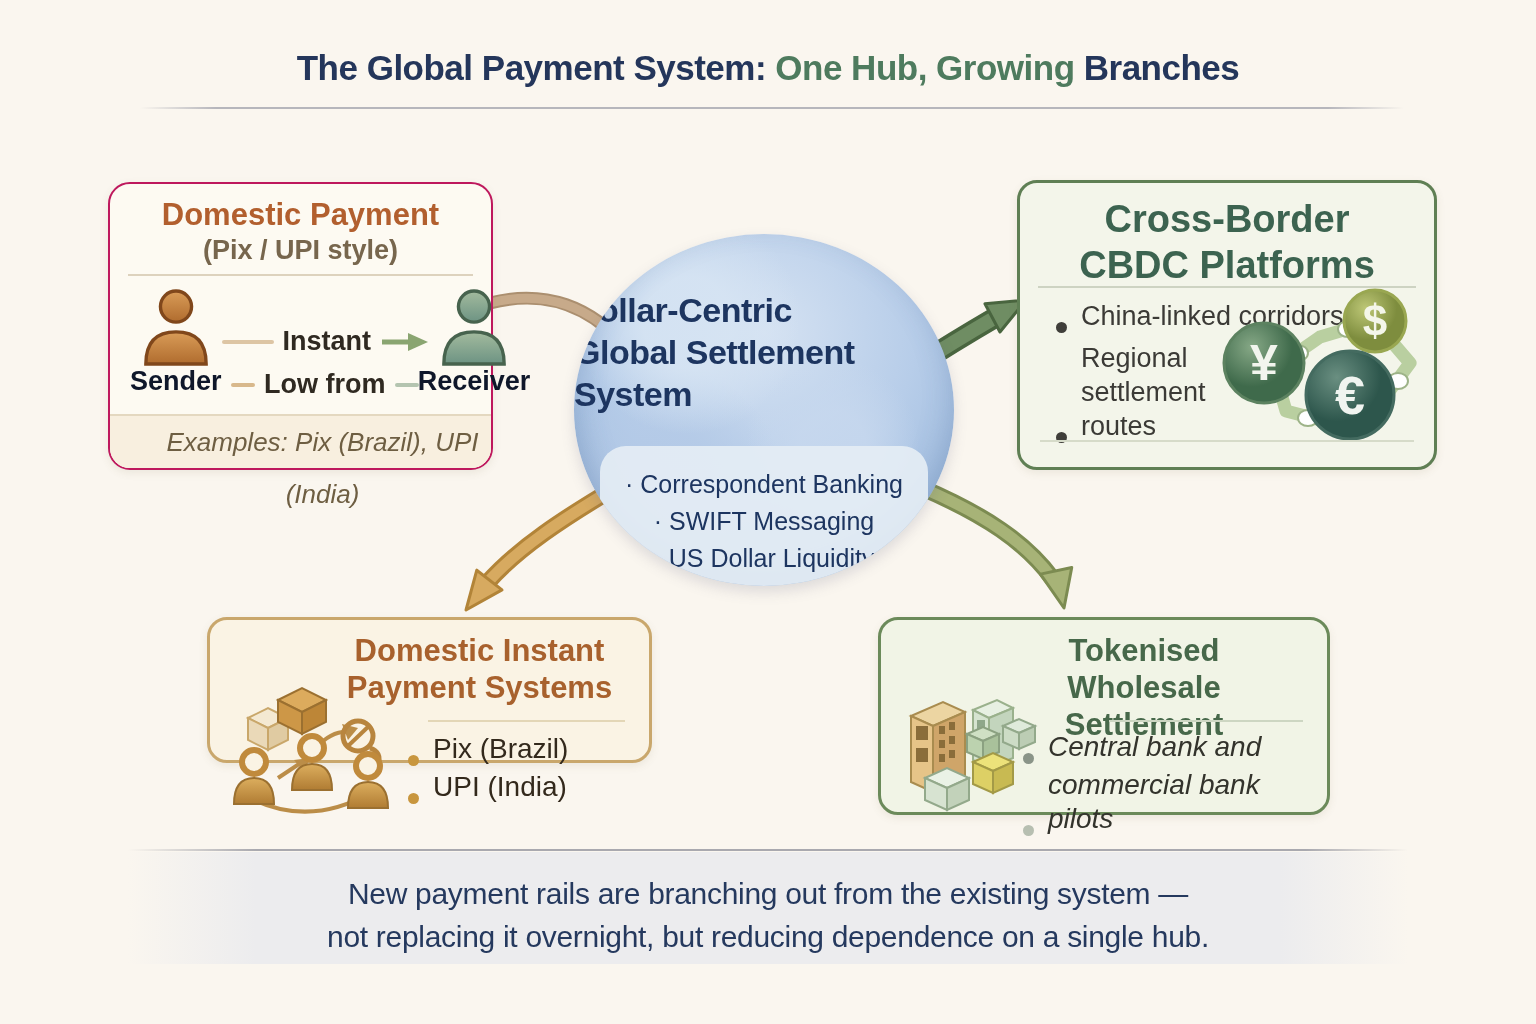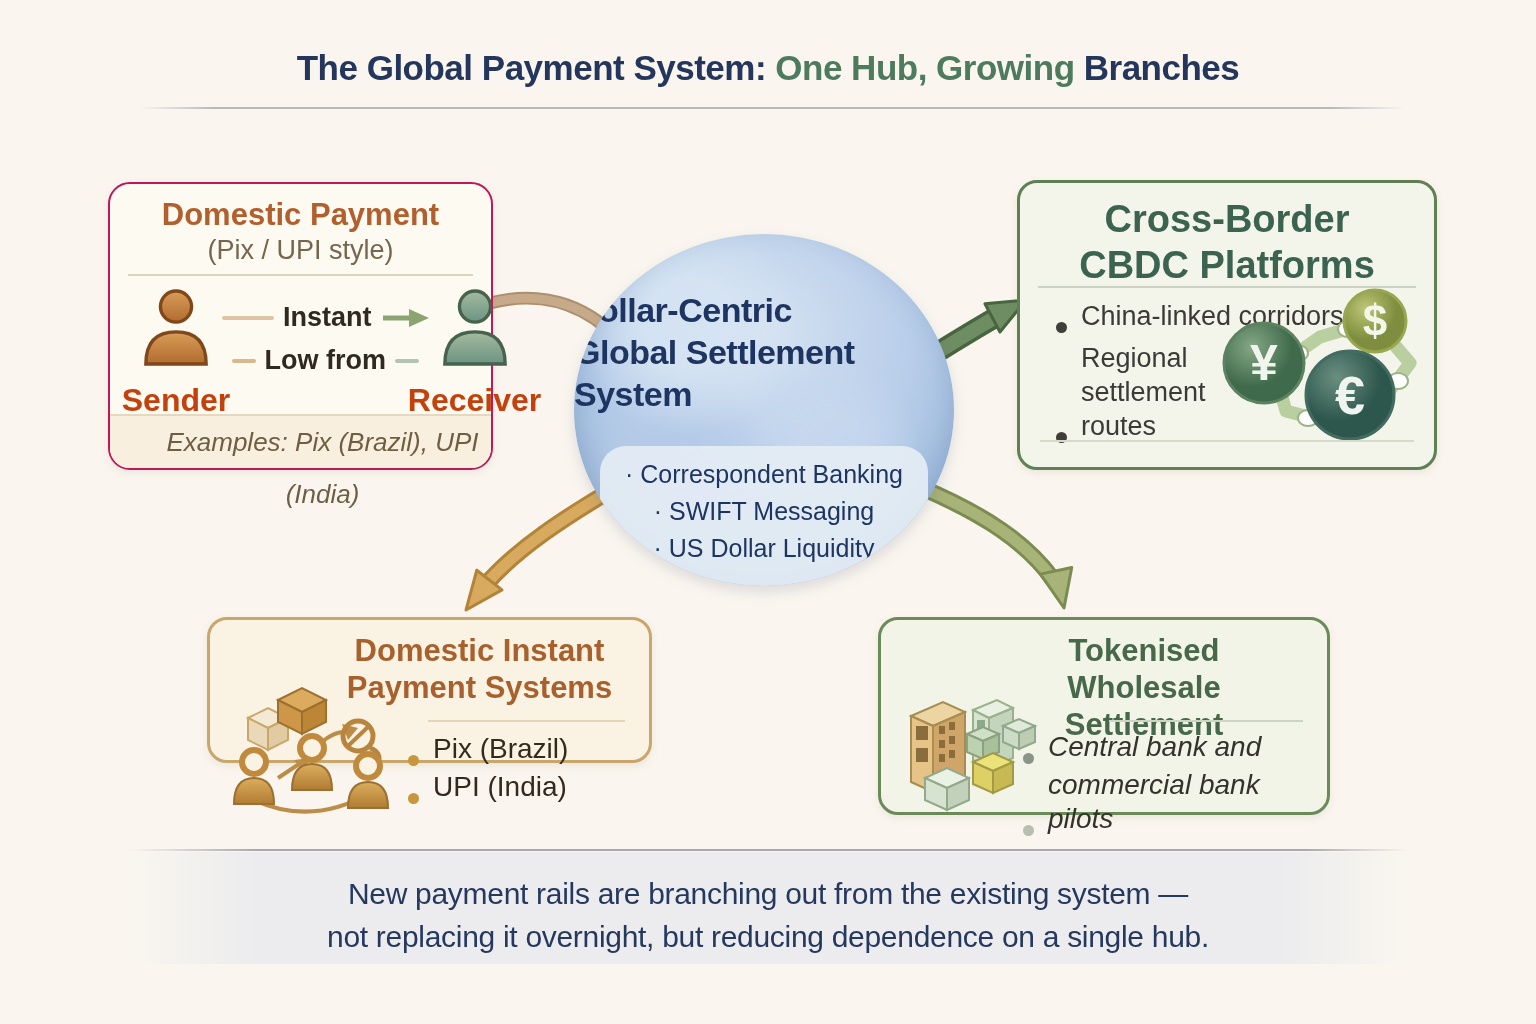--- a/index.html
+++ b/index.html
@@ -17,28 +17,28 @@
   .arrows{position:absolute;left:0;top:0;z-index:1;}
 
   
   .box{position:absolute;z-index:2;border-radius:22px;box-sizing:border-box;
     box-shadow:0 3px 8px rgba(110,95,60,.10);}
   .box h2{margin:0;text-align:center;font-weight:bold;line-height:1.2;}
 
   
   .box-dp{left:108px;top:182px;width:385px;height:288px;background:#fdfaf2;border:2px solid #be185d;}
   .box-dp h2{margin-top:12px;font-size:31px;color:#b25f2e;}
-  .dp-sub{text-align:center;font-size:27px;color:#77664d;margin-top:2px;}
+  .dp-sub{text-align:center;font-size:27px;color:#77664d;margin-top:2px;font-weight:bold;}
   .dp-rule{margin:8px 18px 0;height:0;border-top:2px solid #ddd2bd;}
   .dp-flow{display:flex;justify-content:space-between;align-items:flex-start;padding:12px 20px 0;}
   .person-col{display:flex;flex-direction:column;align-items:center;width:92px;}
-  .person-col .plabel{font-size:32px;font-weight:bold;color:#c2410c;margin-top:16px;}
+  .person-col .plabel{font-size:27px;font-weight:bold;color:#0f172a;margin-top:0px;}
   .flow-mid{flex:1;padding-top:14px;}
   .flow-row{display:flex;align-items:center;justify-content:center;gap:9px;
-    font-size:27px;font-weight:bold;color:#2f2921;white-space:nowrap;}
+    font-size:27px;font-weight:bold;color:#2f2921;white-space:nowrap;margin-top:24px;}
   .flow-row+.flow-row{margin-top:12px;}
   .dash{display:inline-block;height:4px;border-radius:2px;}
   .dash-long{width:52px;background:#ddc5a4;}
   .dash-sm-tan{width:24px;background:#d8b88c;}
   .dash-sm-sage{width:24px;background:#b4c4b0;}
   .dp-examples{position:absolute;left:0;right:0;bottom:0;height:52px;background:#f8efdf;
     border-top:2px solid #e4d8c0;border-radius:0 0 20px 20px;
     font-style:italic;font-size:26px;color:#6e5e42;text-align:center;line-height:52px;padding-left:44px;}
 
   
@@ -47,21 +47,21 @@
     background:
       radial-gradient(circle at 30% 25%, rgba(214,228,243,.9) 0 12%, rgba(214,228,243,0) 30%),
       radial-gradient(circle at 68% 60%, rgba(199,216,238,.8) 0 10%, rgba(199,216,238,0) 26%),
       radial-gradient(circle at 25% 70%, rgba(180,202,231,.9) 0 12%, rgba(180,202,231,0) 30%),
       radial-gradient(circle at 50% 28%, #d5e2f2 0%, #b7cde9 48%, #8fb0d8 100%);
     box-shadow:inset 0 -14px 30px rgba(60,90,140,.25), 0 6px 14px rgba(90,90,120,.18);}
   .globe-title{margin-top:56px;text-align:left;font-size:34px;font-weight:bold;
     color:#1d3560;line-height:1.23;letter-spacing:-0.5px;}
   .globe-panel{position:absolute;left:26px;right:26px;bottom:0;height:140px;
     background:rgba(228,237,244,.93);border-radius:26px 26px 0 0;
-    text-align:center;padding-top:10px;box-sizing:border-box;}
+    text-align:center;padding-top:20px;box-sizing:border-box;}
   .globe-panel .hub-li{font-size:25px;color:#1d3560;line-height:37px;}
 
   
   .box-cbdc{left:1017px;top:180px;width:420px;height:290px;background:#f3f5ea;border:3px solid #5f7f54;border-radius:20px;}
   .box-cbdc h2{margin:14px 30px 0;font-size:38px;color:#3c6350;}
   .cbdc-rule{position:absolute;left:18px;right:18px;top:103px;height:0;border-top:2px solid #cdd3c2;}
   .cbdc-rule2{position:absolute;left:20px;right:20px;bottom:25px;height:0;border-top:2px solid #d6dbc9;}
   .cbdc-list{position:absolute;left:36px;top:116px;}
   .b-item{display:flex;align-items:flex-end;font-size:27px;color:#3b3a36;line-height:34px;margin-bottom:8px;}
   .b-dot{width:11px;height:11px;border-radius:50%;margin:12px 14px 0 0;flex:none;}

